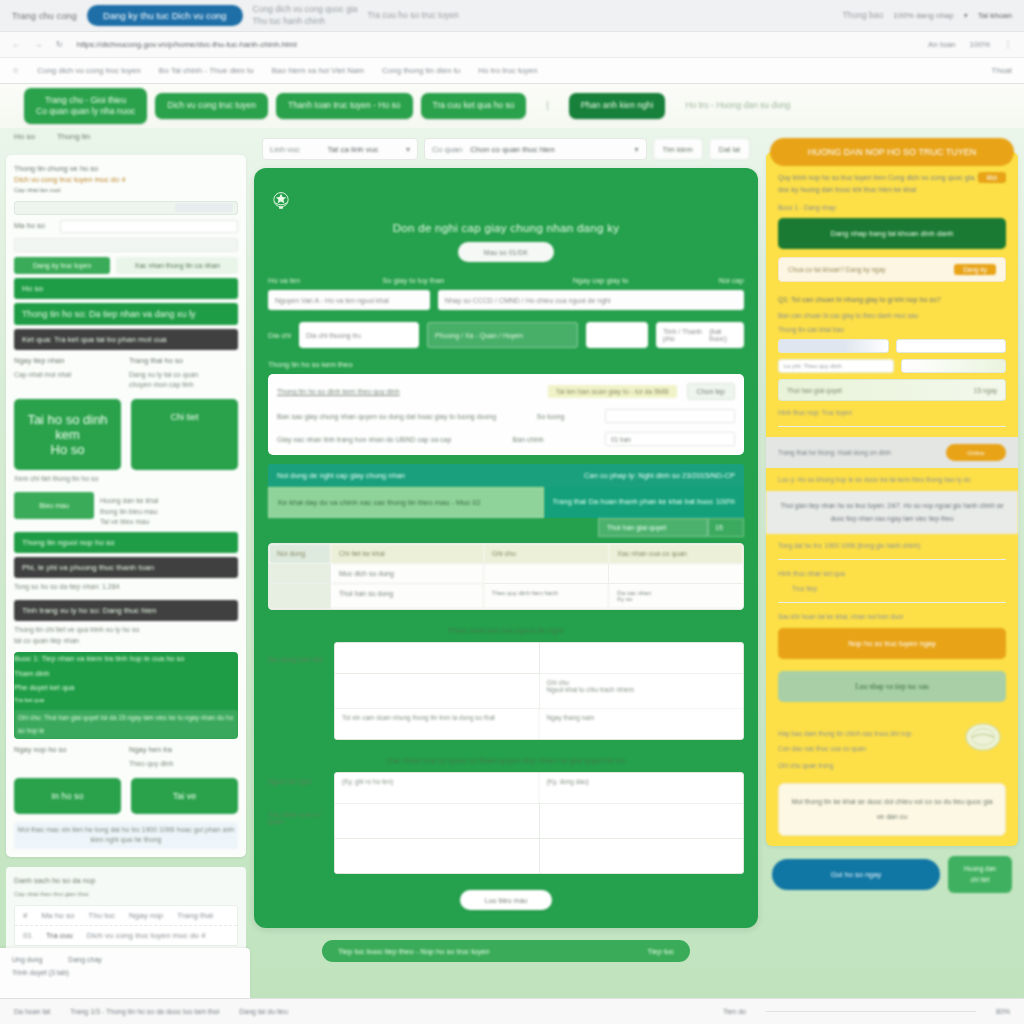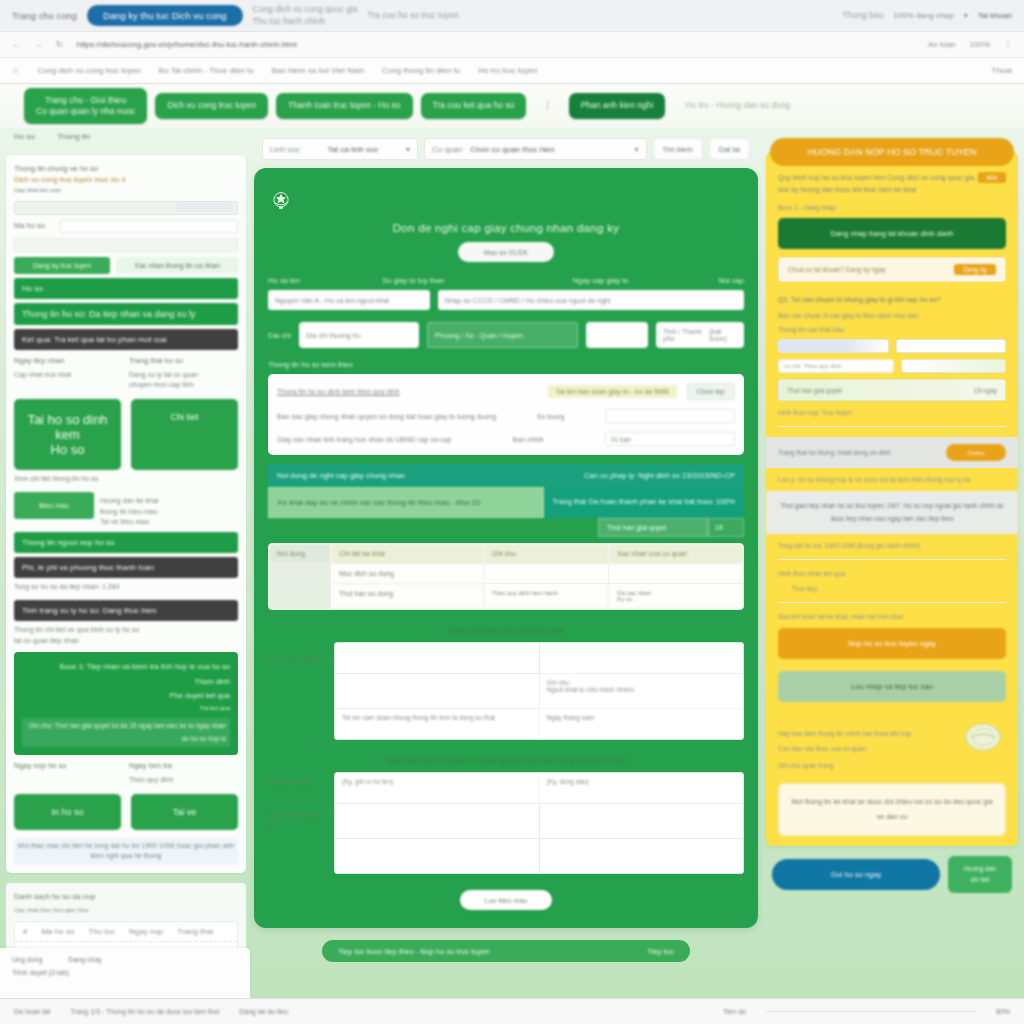--- a/index.html
+++ b/index.html
@@ -59,22 +59,22 @@
   .lsearch .sb { width:58px; height:9px; background:#e8eef0; border-radius:2px; }
   .lrow { display:flex; gap:6px; align-items:center; margin-top:5px; }
   .lfield { flex:1; height:13px; background:#fff; border:1px solid #e2e8e2; border-radius:2px; }
   .lstrip { height:14px; background:#f2f6f2; border:1px solid #e6ece6; border-radius:2px; margin-top:5px; }
   .gbtn-sm { background:#3aab58; color:#eafce9; font-size:7px; border-radius:3px;
              padding:5px 6px; text-align:center; }
   .gbar { background:#1f9d46; color:#eafbe8; font-size:8px; padding:6px 8px;
           border-radius:3px; margin-top:4px; }
   .gbar.teal { background:#404040; }
   .lnote { font-size:7px; color:#7d8a7d; margin-top:4px; line-height:1.5; }
-  .lbig { background:#1f9d46; border-radius:4px; padding:8px; margin-top:6px; color:#dff7dd;
-          font-size:7.5px; line-height:1.9;text-align:right; }
+  .lbig { background:#1f9d46; border-radius:4px; margin-top:6px; color:#dff7dd;
+          font-size:7.5px; line-height:1.9; }
   .lbtn2 { display:flex; gap:10px; margin-top:8px; }
   .lbtn2 > div { flex:1; background:#2aa14b; color:#f0fff0; font-size:9px; text-align:center;
                  padding:13px 0; border-radius:5px; }
   .lfooter { background:#f6faf6; border-radius:4px; margin:10px 6px; padding:8px; }
   .ltbl { background:#fff; border:1px solid #eaefea; border-radius:3px; margin-top:6px; }
   .ltbl-h { display:flex; gap:14px; padding:5px 8px; border-bottom:1px dashed #e6ebe6; }
   .ltbl-r { display:flex; gap:14px; padding:5px 8px; }
 
   
   .mtoolbar { display:flex; align-items:center; gap:6px; padding:10px 10px 0 10px; }
@@ -174,21 +174,21 @@
   .rgraystrip { background:#e4e6e4; margin:8px -12px; padding:7px 12px; display:flex;
                 align-items:center; justify-content:space-between; }
   .rgraystrip .t { font-size:6.5px; color:#7a8086; }
   .roval { background:#e8a317; border-radius:11px; width:60px; height:17px;
            display:flex; align-items:center; justify-content:center; color:#fff; font-size:6px; }
   .rnotice { background:#e9ebe9; margin:8px -12px; padding:9px 12px; font-size:6.5px;
              color:#6e757b; line-height:1.9; text-align:center; }
   .rorangebtn { background:#e8a317; color:#fff; font-size:7.5px; text-align:center;
                 padding:11px 0; border-radius:5px; margin-top:8px; }
   .rpalebtn { background:#a8cfa6; color:#3e6b3e; font-size:7.5px; text-align:center;
-              padding:11px 8px; border-radius:5px; margin-top:12px; }
+              padding:11px 8px; border-radius:5px; margin-top:12px;font-family:Liberation Serif, serif; }
   .rfoot { display:flex; align-items:center; justify-content:space-between; margin-top:18px; }
   .rseal { width:46px; height:34px; }
   .rcream { background:#fdf8e4; border:1px solid #efe6c6; border-radius:6px; margin-top:14px;
             padding:11px 10px; font-size:7px; color:#6f7a6f; line-height:2.1; text-align:center; }
   .rbottom { display:flex; align-items:center; gap:8px; padding:10px 12px 0 12px; }
   .rbluebtn { flex:1; background:#1076a3; color:#eaf6fc; font-size:7.5px; text-align:center;
               padding:11px 0; border-radius:16px; }
   .rgreenpill { width:64px; background:#3fb05f; color:#eefdec; font-size:6.5px; text-align:center;
                 padding:8px 0; border-radius:6px; line-height:1.6; }
 

